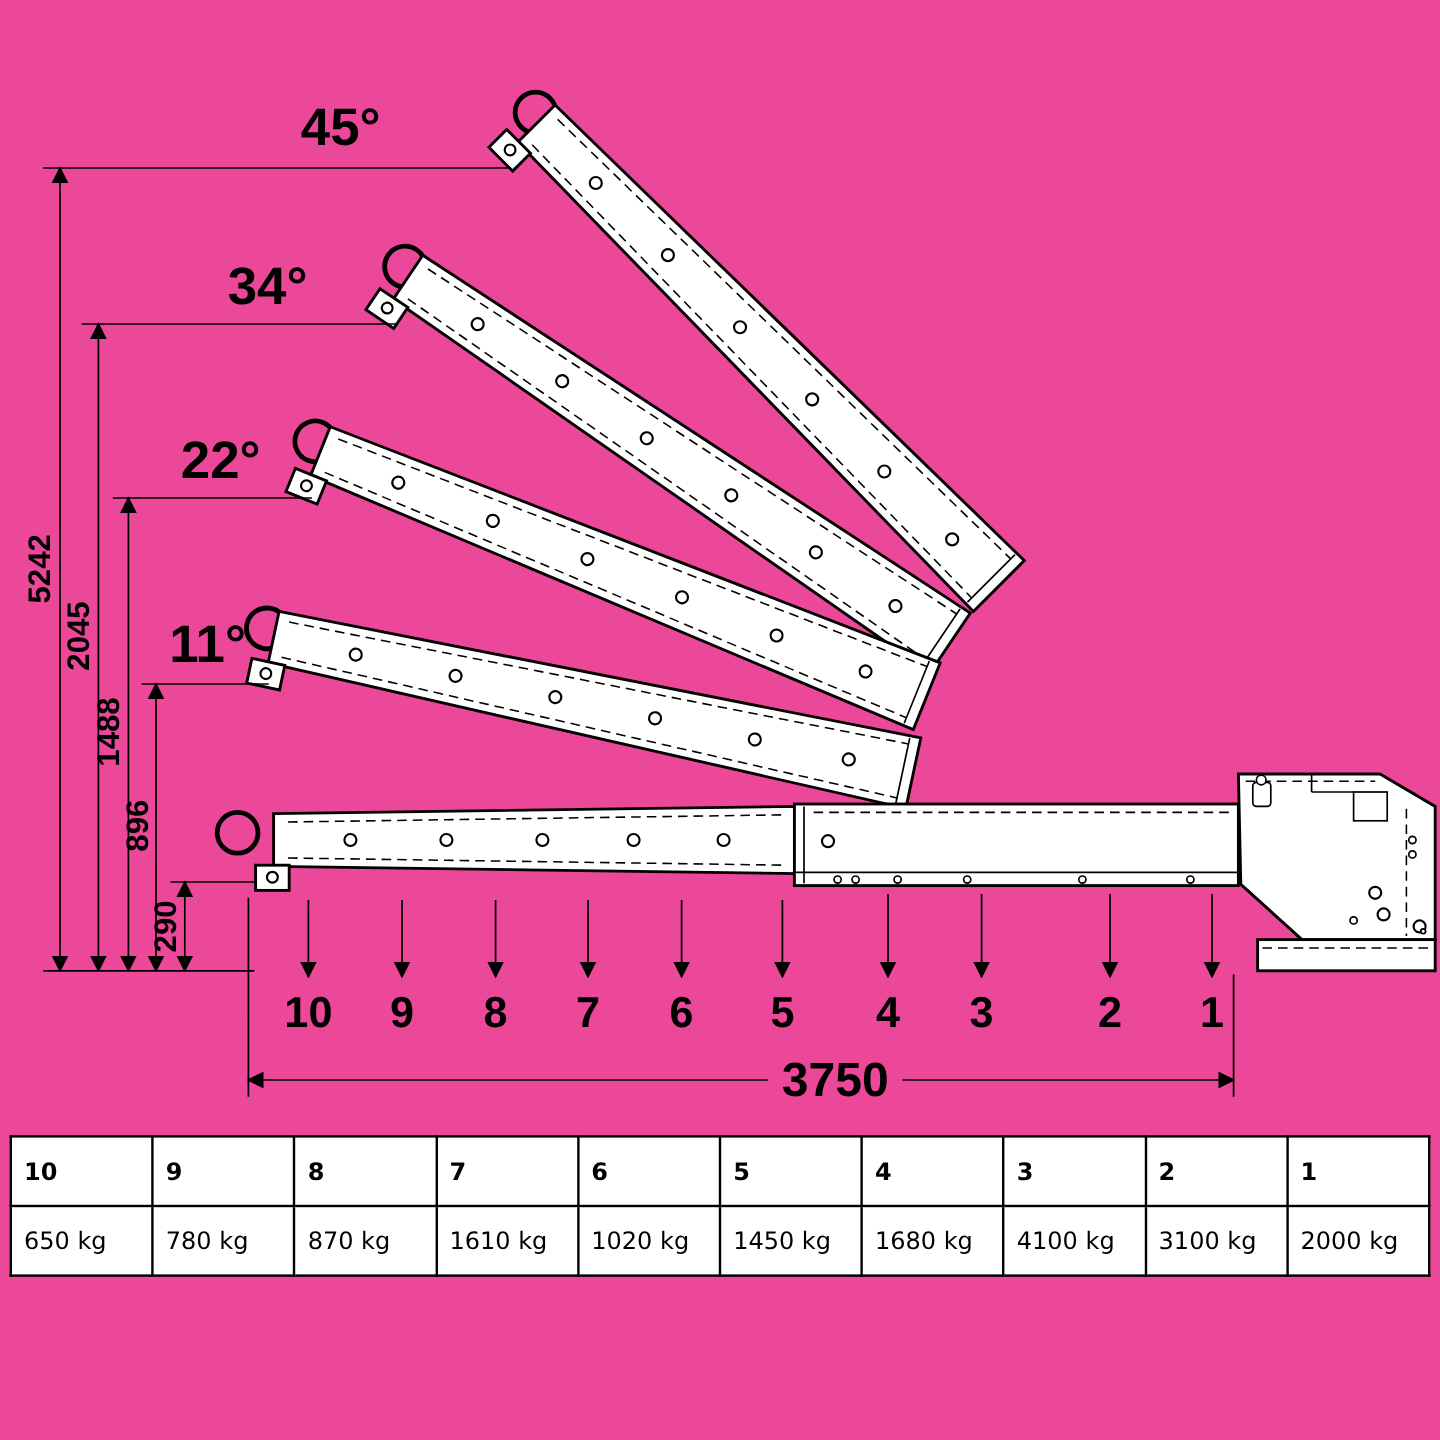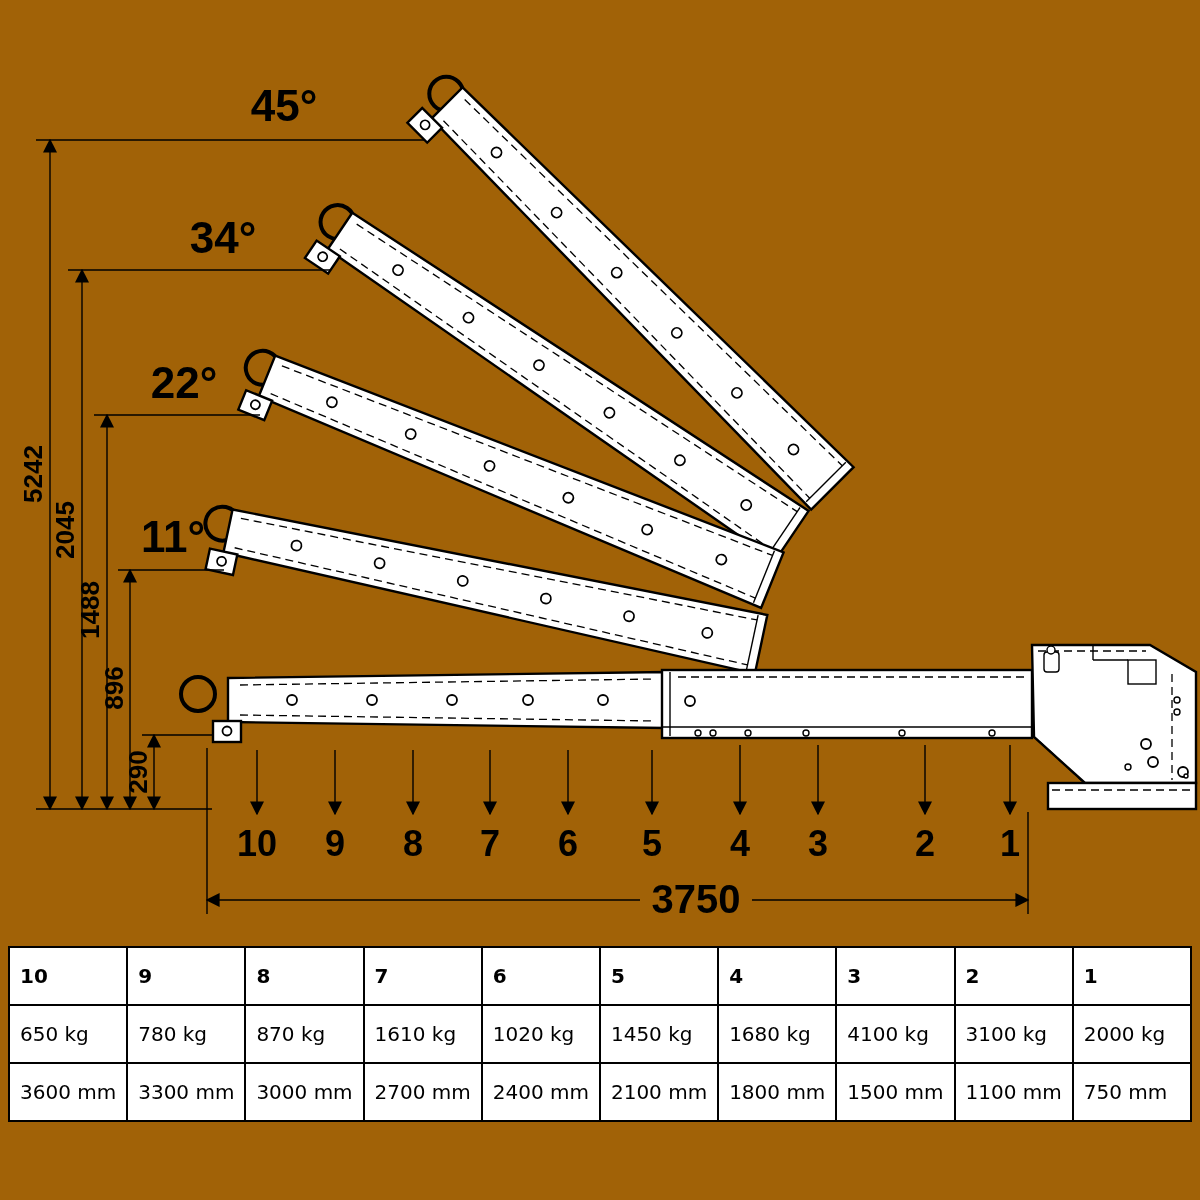--- a/index.html
+++ b/index.html
@@ -1,16 +1,16 @@
 <!DOCTYPE html>
 <html><head>
 <meta charset="utf-8">
 <style>
   html,body{margin:0;padding:0;background:#ffffff;}
-  #page{width:1200px;height:1200px;background:#a16207;position:relative;overflow:hidden;
+  #page{width:1200px;height:1200px;background:#ec4899;position:relative;overflow:hidden;
         font-family:"Liberation Sans",sans-serif;}
   svg{display:block;}
   
   .outline{fill:#ffffff;stroke:#000;stroke-width:2.4;}
   .thin{stroke:#000;stroke-width:1.4;fill:none;}
   .dash{stroke:#000;stroke-width:1.3;stroke-dasharray:8 5;fill:none;}
   .dim{stroke:#000;stroke-width:1.4;fill:none;}
   .hook{fill:none;stroke:#000;stroke-width:4;}
   .hole{fill:#ffffff;stroke:#000;stroke-width:1.8;}
   .bolt{fill:#ffffff;stroke:#000;stroke-width:1.4;}
@@ -206,29 +206,17 @@
         <td>780 kg</td>
         <td>870 kg</td>
         <td>1610 kg</td>
         <td>1020 kg</td>
         <td>1450 kg</td>
         <td>1680 kg</td>
         <td>4100 kg</td>
         <td>3100 kg</td>
         <td>2000 kg</td>
       </tr>
-      <tr class="row-len">
-        <td>3600 mm</td>
-        <td>3300 mm</td>
-        <td>3000 mm</td>
-        <td>2700 mm</td>
-        <td>2400 mm</td>
-        <td>2100 mm</td>
-        <td>1800 mm</td>
-        <td>1500 mm</td>
-        <td>1100 mm</td>
-        <td>750 mm</td>
-      </tr>
     </tbody>
       </table>
   </div>
 
 </div>
 
 </body></html>

